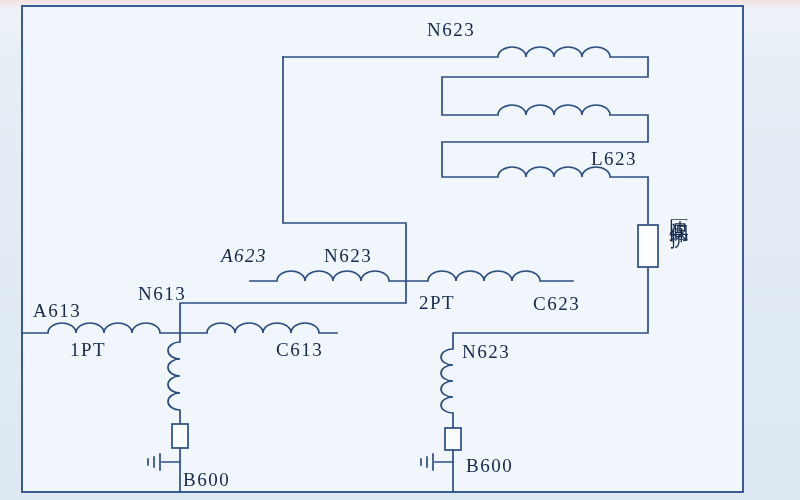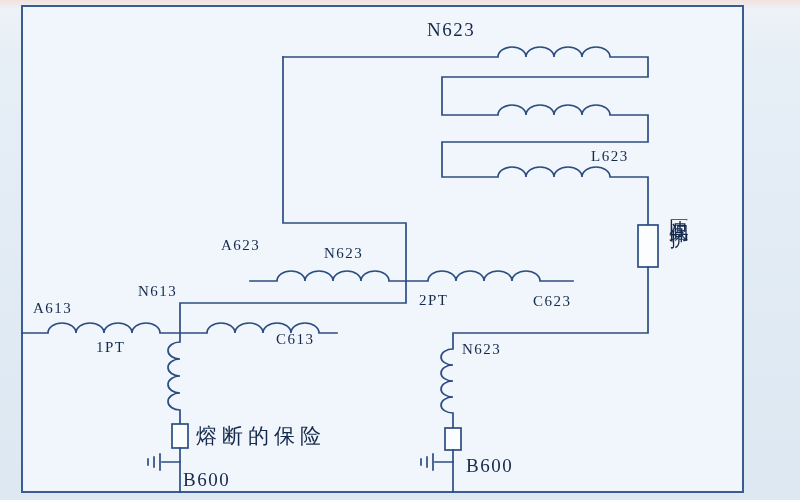--- a/index.html
+++ b/index.html
@@ -39,21 +39,21 @@
     stroke-width: 1.7;
   }
   .label {
     position: absolute;
     color: var(--ink, #15294d);
     font-size: 19px;
     letter-spacing: 1.5px;
     white-space: nowrap;
     line-height: 1.0;
   }
-  .label.small { font-size: 15px; }
+  .label.small { font-size: 19px; }
   .label.cjk {
     font-size: 21px;
     letter-spacing: 5px;
   }
   .label.vertical-cjk {
     writing-mode: vertical-rl;
     text-orientation: upright;
     font-size: 19px;
     letter-spacing: 3px;
     line-height: 1.1;
@@ -108,37 +108,36 @@
              a14 10 0 0 1 28 0 a14 10 0 0 1 28 0 a14 10 0 0 1 28 0 a14 10 0 0 1 28 0
              H573"></path>
   </svg>
 
   <div class="label" style="left:427px; top:20px;">N623</div>
 
   <div class="label small" style="left:591px; top:149px;">L623</div>
 
   <div class="label vertical-cjk" style="left:668px; top:204px;">匝间保护</div>
 
-  <div class="label small" style="left:221px; top:238px;">A623</div>
+  <div class="label small" style="left:221px; top:246px;font-style:italic;">A623</div>
 
   <div class="label small" style="left:324px; top:246px;">N623</div>
 
   <div class="label small" style="left:533px; top:249px;margin-top:45px;">C623</div>
 
   <div class="label small" style="left:419px; top:293px;text-align:right;">2PT</div>
 
   <div class="label small" style="left:138px; top:284px;">N613</div>
 
   <div class="label small" style="left:33px; top:301px;text-align:right;">A613</div>
 
-  <div class="label small" style="left:96px; top:340px;">1PT</div>
+  <div class="label small" style="left:70px; top:340px;">1PT</div>
 
-  <div class="label small" style="left:276px; top:332px;">C613</div>
+  <div class="label small" style="left:276px; top:340px;">C613</div>
 
   <div class="label small" style="left:462px; top:342px;">N623</div>
 
-  <div class="label cjk" style="left:196px; top:426px;">熔断的保险</div>
 
   <div class="label" style="left:183px; top:470px;">B600</div>
 
   <div class="label" style="left:466px; top:456px;">B600</div>
 
 </div>
 
 </body></html>

